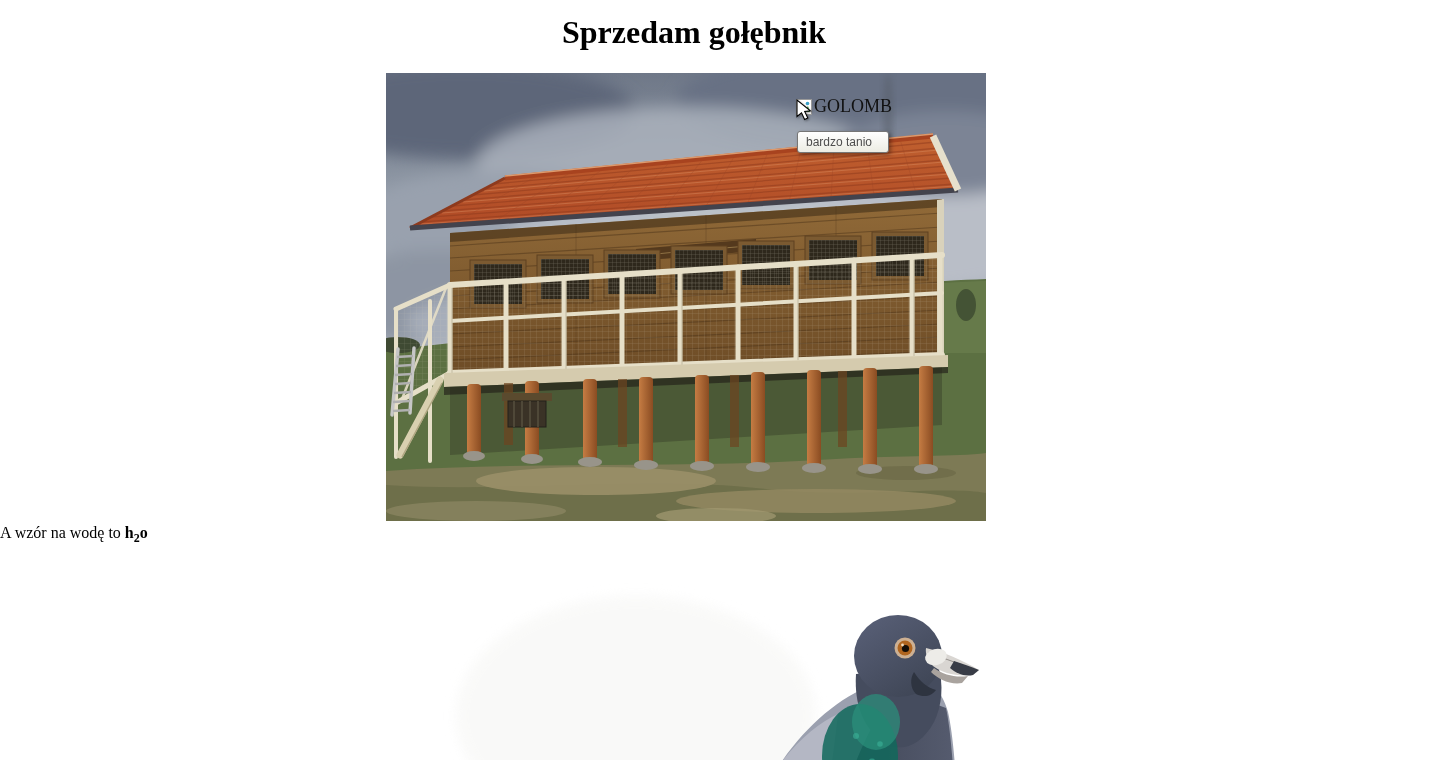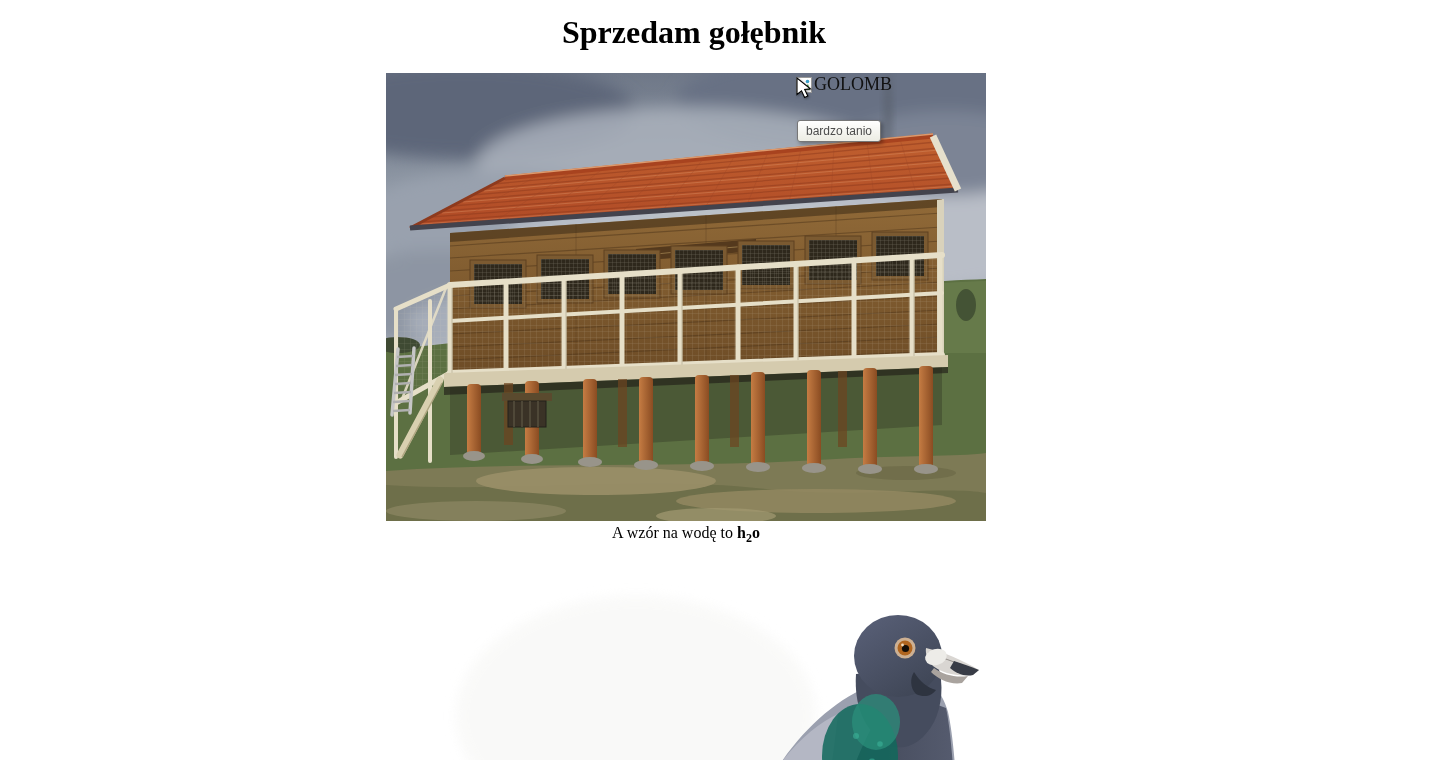--- a/index.html
+++ b/index.html
@@ -21,54 +21,53 @@
     width: 600px;
     height: 448px;
     margin: 22px auto 0 auto;
   }
   .photo-wrap svg.loft { display: block; width: 600px; height: 448px; }
 
   
   .broken-img {
     position: absolute;
     left: 408px;
-    top: 1px;
+    top: 23px;
     display: flex;
     align-items: flex-start;
   }
   .broken-icon { position: relative; width: 20px; height: 20px; }
   .broken-icon svg { position: absolute; left: 2px; top: 3px; }
   .cursor-icon { position: absolute; left: -4px; top: -3px; width: 16px; height: 22px; filter: drop-shadow(1px 1px 1px rgba(0,0,0,.35)); }
   .alt-text {
     font-family: "Liberation Serif", serif;
     font-size: 18px;
     line-height: 20px;
     color: #111;
     margin-left: 0px;
     white-space: nowrap;
   }
   .tooltip {
     position: absolute;
     left: 411px;
-    top: 47px;
+    top: 58px;
     font-family: "Liberation Sans", sans-serif;
     font-size: 12px;
     line-height: 14px;
     color: #4d4d4d;
     background: linear-gradient(#ffffff, #ecece3);
     border: 1px solid #767676;
     border-radius: 3px;
-    padding: 3px 8px 3px 8px;
+    padding: 3px 16px 3px 8px;
     box-shadow: 2px 2px 4px rgba(0,0,0,0.35);
     white-space: nowrap;
   }
 
   .caption {
     margin: 2px 0 0 0;
-    text-align: center;
     font-family: "Liberation Serif", serif;
     font-size: 16px;
     line-height: 19px;
     color: #000;
   }
   .caption b { font-weight: bold; }
   .caption sub { font-size: 12px; font-weight: bold; line-height: 0; }
 
   .pigeon-wrap { width: 600px; margin: 14px auto 0 auto; }
   .pigeon-wrap svg.pigeon { display: block; width: 600px; height: 450px; }

